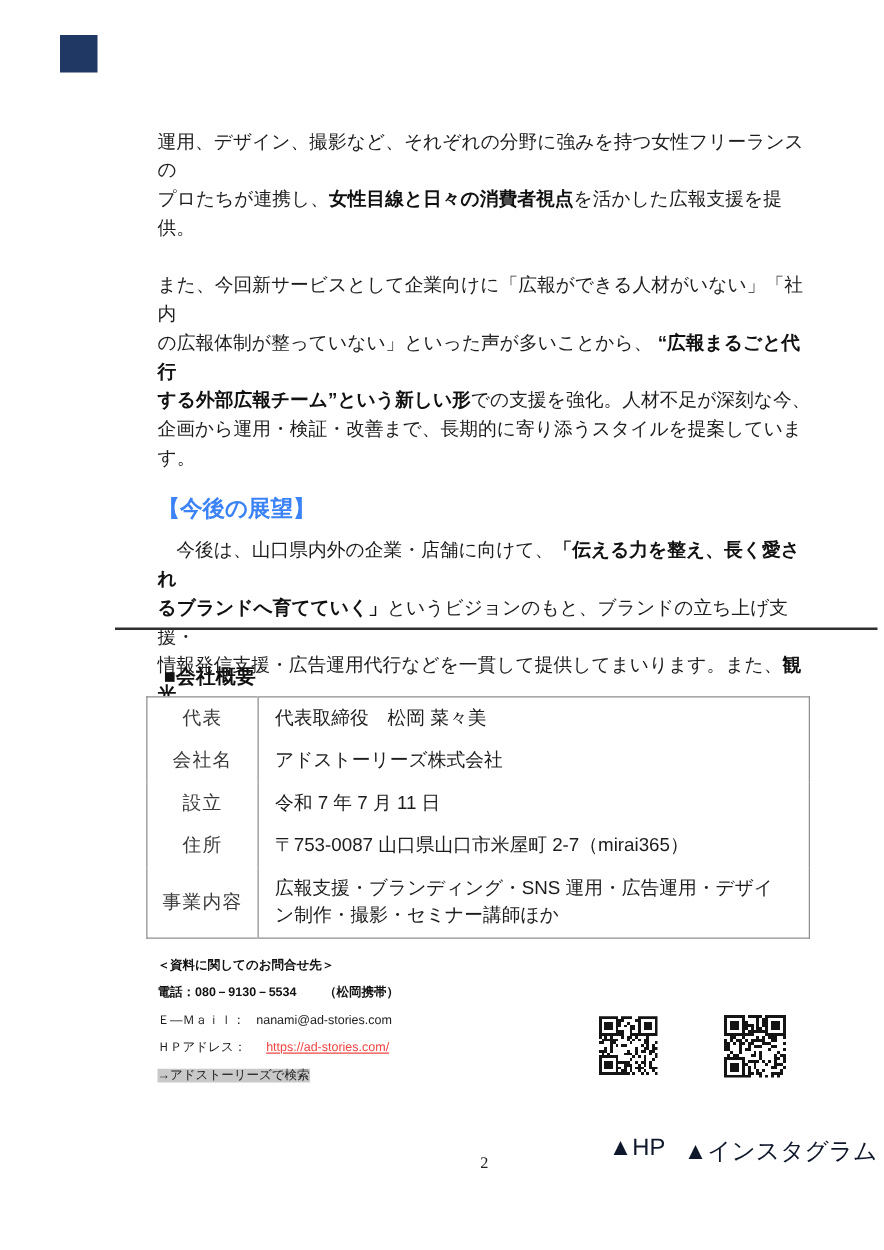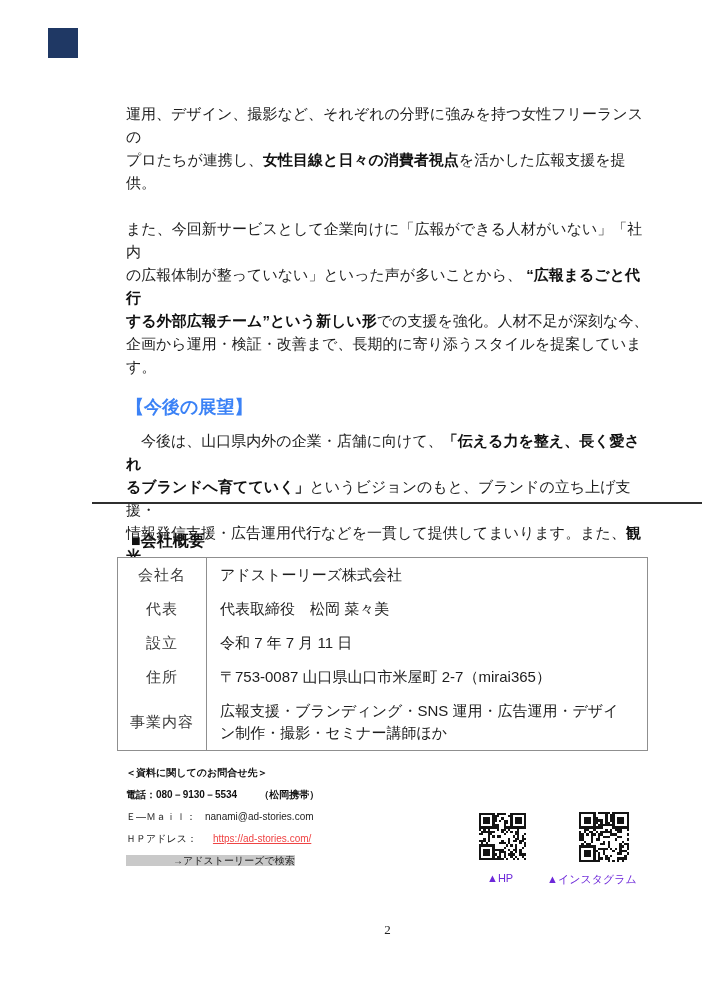--- a/index.html
+++ b/index.html
@@ -34,21 +34,21 @@
   .bold { font-weight:bold; color:#111; }
   .gap-lg { display:inline-block; width:22px; }
   .gap-sm { display:inline-block; width:9px; }
   .gap-md { display:inline-block; width:16px; }
   .link { color:#2855c8; text-decoration:underline; }
   .hl { background:#c9c9c9; }
 
   .qr { position:absolute; background:#fff; }
   .qr-hp { left:445px; top:813px; width:47px; height:47px; }
   .qr-insta { left:545px; top:812px; width:50px; height:50px; }
-  .qr-label { position:absolute; top:872px; font-size:11px; color:#6d28d9; }
+  .qr-label { position:absolute; top:908px; font-size:19px; color:#0f172a; }
   .qr-label-hp { left:453px; }
   .qr-label-insta { left:513px; }
 
   .pagenum { position:absolute; left:0; top:922px; width:707px; text-align:center;
     font-family:"Liberation Serif","DejaVu Serif",serif; font-size:13px; color:#222; }
 </style>
 </head>
 <body>
 
 <div class="page">
@@ -72,26 +72,26 @@
     <p class="ref">＜以下、参考資料＞</p>
   </div>
 
   <hr class="divider">
 
   <div class="company-heading">■会社概要</div>
 
   <table class="company">
     <tbody>
       <tr>
+        <td class="lbl">代表</td>
+        <td class="val">代表取締役　松岡 菜々美</td>
+      </tr>
+      <tr>
         <td class="lbl">会社名</td>
         <td class="val">アドストーリーズ株式会社</td>
-      </tr>
-      <tr>
-        <td class="lbl">代表</td>
-        <td class="val">代表取締役　松岡 菜々美</td>
       </tr>
       <tr>
         <td class="lbl">設立</td>
         <td class="val">令和 7 年 7 月 11 日</td>
       </tr>
       <tr>
         <td class="lbl">住所</td>
         <td class="val">〒753-0087 山口県山口市米屋町 2-7（mirai365）</td>
       </tr>
       <tr>
@@ -100,21 +100,21 @@
 ン制作・撮影・セミナー講師ほか</td>
       </tr>
     </tbody>
   </table>
 
   <div class="contact">
     <div class="line bold">＜資料に関してのお問合せ先＞</div>
     <div class="line bold"><span>電話：</span><span>080－9130－5534</span><span class="gap-lg"></span><span>（松岡携帯）</span></div>
     <div class="line"><span>Ｅ―Ｍａｉｌ：</span><span class="gap-sm"></span><span>nanami@ad-stories.com</span></div>
     <div class="line"><span>ＨＰアドレス：</span><span class="gap-md"></span><a href="#" class="link" style="color: #ef4444;">https://ad-stories.com/</a></div>
-    <div class="line"><span class="hl" style="background: rgb(201, 201, 201); padding-left: 47px;">→アドストーリーズで検索</span></div>
+    <div class="line"><span class="hl" style="background: rgb(201, 201, 201);">→アドストーリーズで検索</span></div>
   </div>
 
   <div class="qr qr-hp"><svg viewBox="0 0 21 21" width="100%" height="100%" shape-rendering="crispEdges" fill="#141414">
         <rect x="0" y="0" width="1" height="1"></rect>
         <rect x="1" y="0" width="1" height="1"></rect>
         <rect x="2" y="0" width="1" height="1"></rect>
         <rect x="3" y="0" width="1" height="1"></rect>
         <rect x="4" y="0" width="1" height="1"></rect>
         <rect x="5" y="0" width="1" height="1"></rect>
         <rect x="6" y="0" width="1" height="1"></rect>

